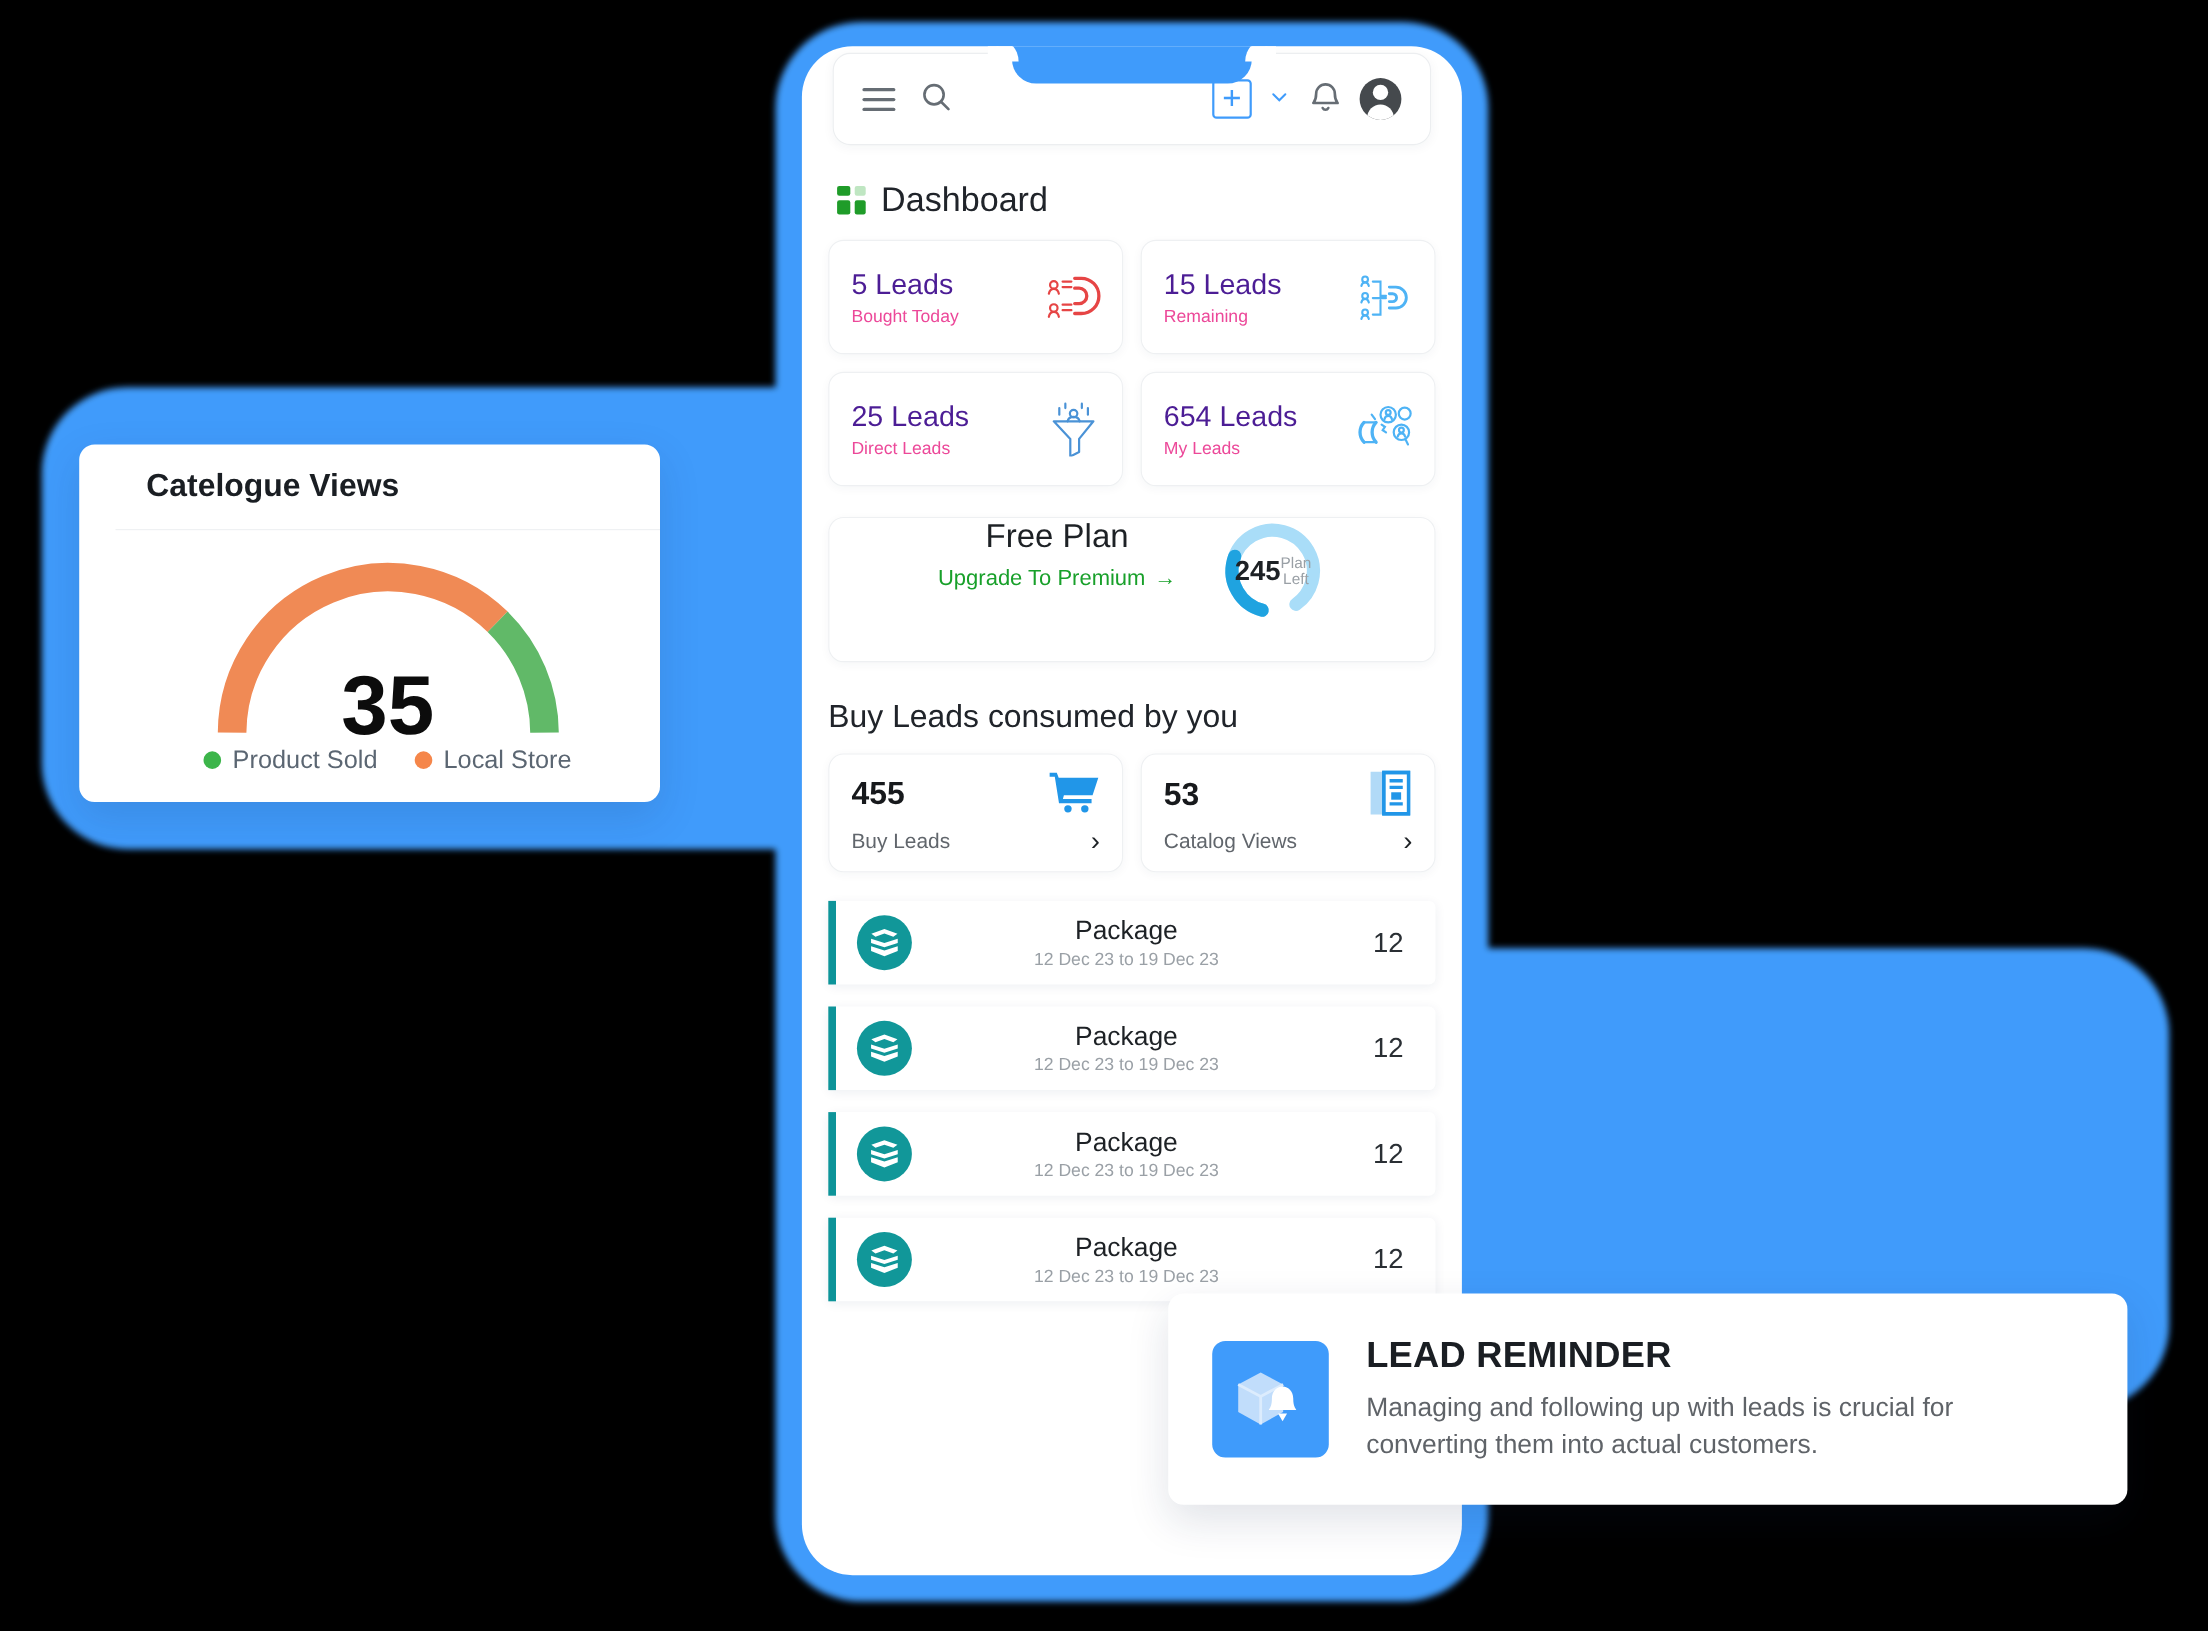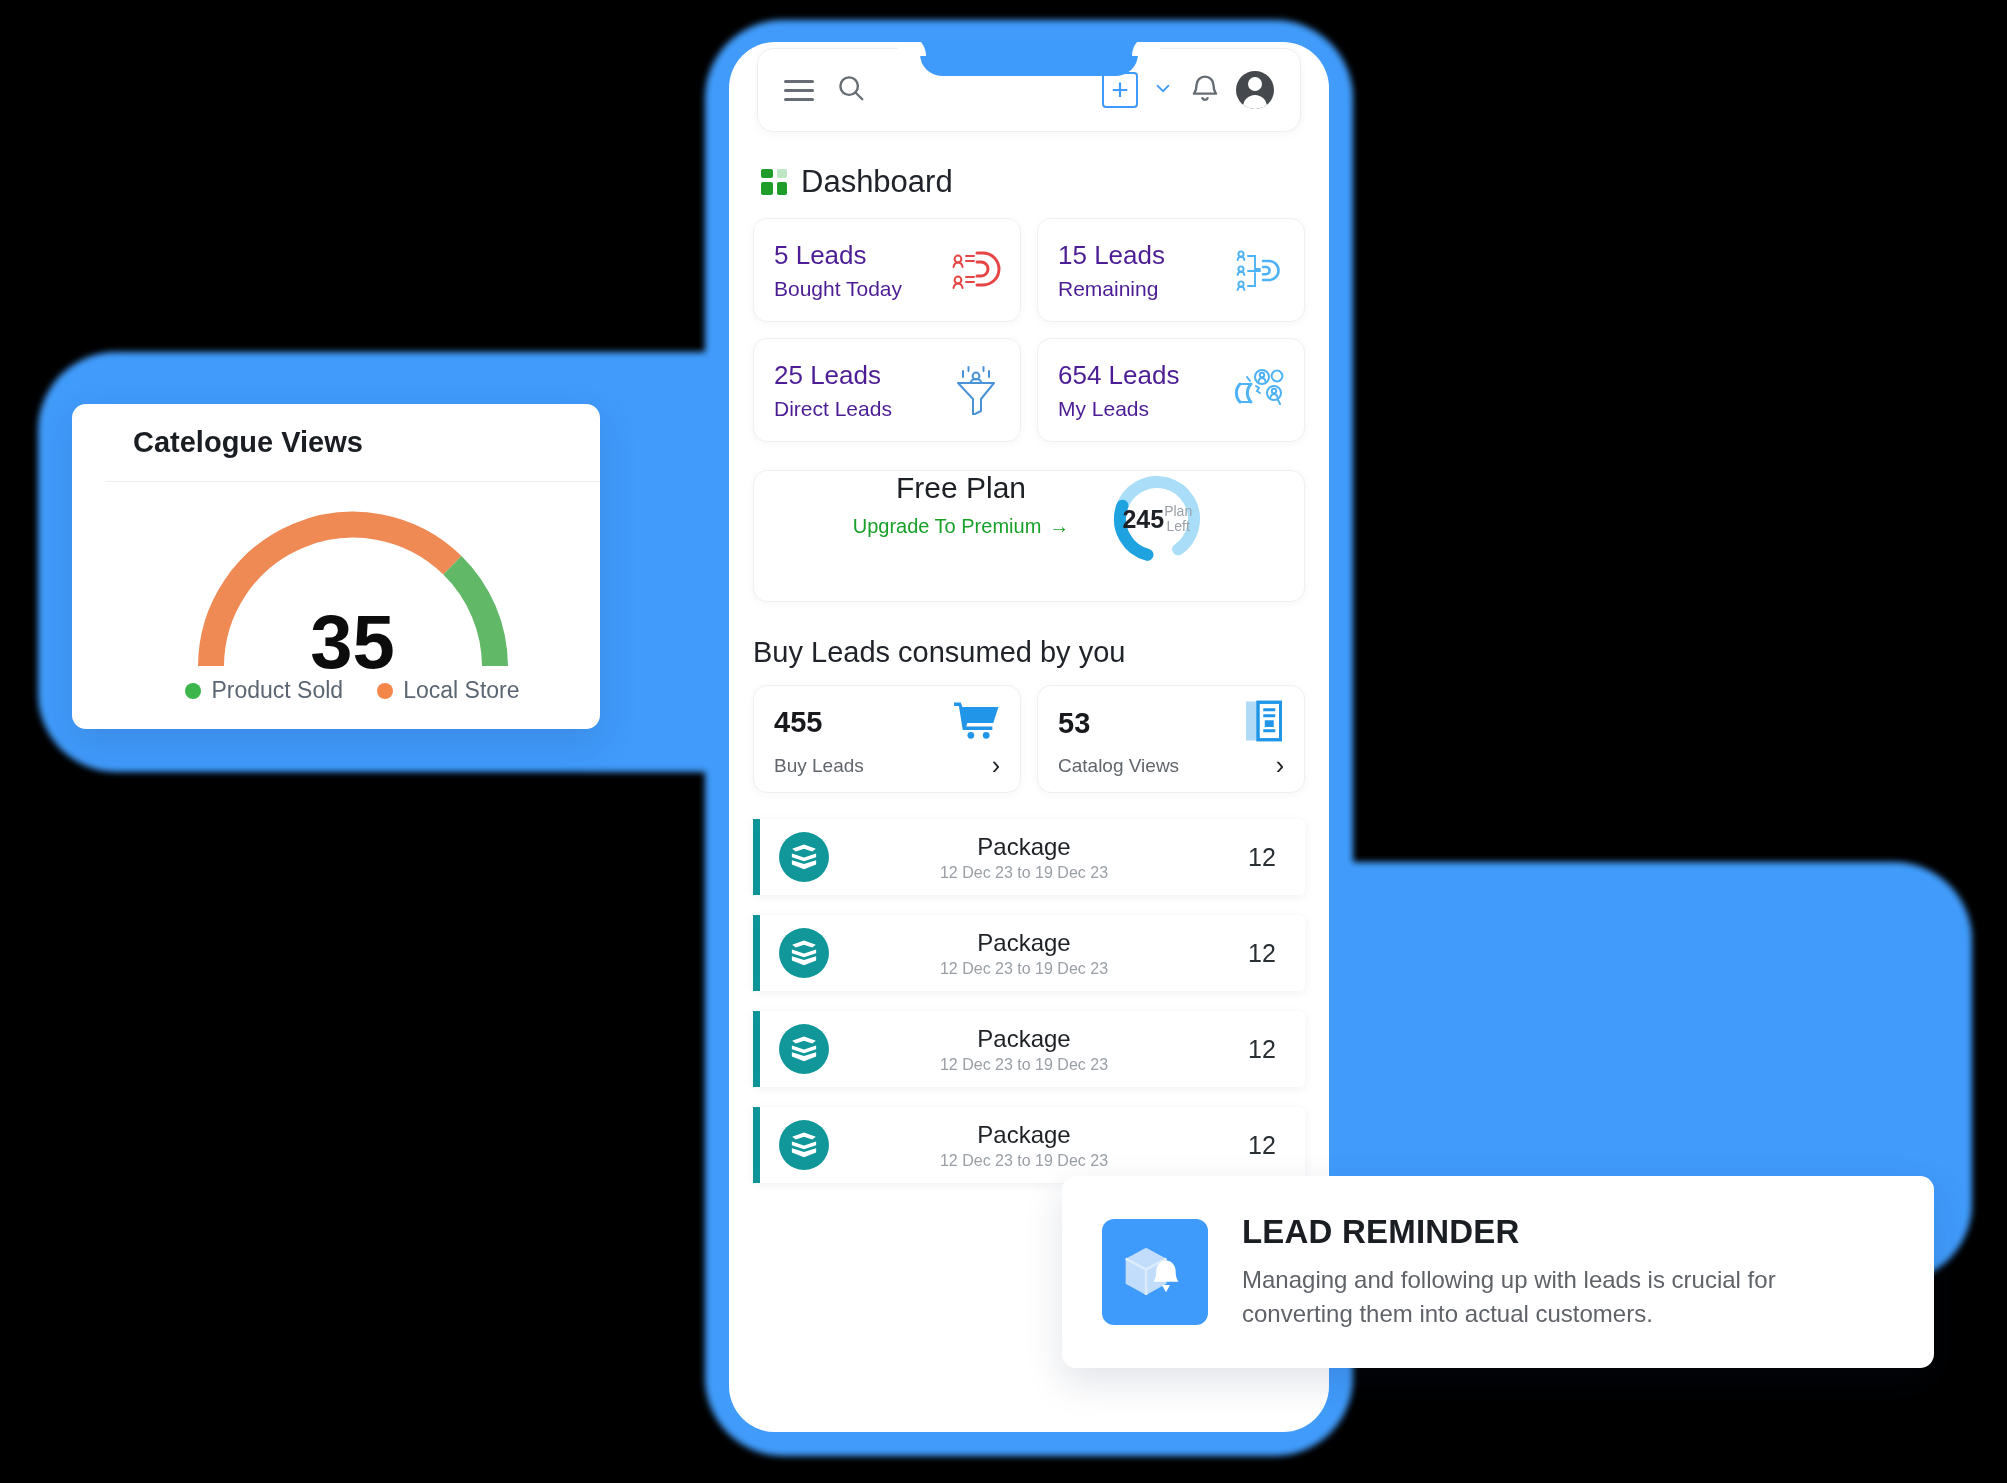--- a/index.html
+++ b/index.html
@@ -71,21 +71,21 @@
 
   
   .stat-grid { display: grid; grid-template-columns: 1fr 1fr; gap: 16px; margin: 18px 24px 0 24px; }
   .stat-card {
     background: #fff; border: 1px solid #eef0f2; border-radius: 14px;
     height: 104px; padding: 0 18px 0 20px; display: flex; align-items: center;
     box-shadow: 0 2px 9px rgba(20,40,80,.04);
   }
   .stat-card .txt { flex: 1; }
   .stat-card .big { font-size: 26px; color: #4c1d95; margin-bottom: 6px; }
-  .stat-card .sub { font-size: 21px; color: #4c1d95; }
+  .stat-card .sub { font-size: 16px; color: #ec4899; }
   .stat-card .ic { width: 52px; height: 52px; display:flex; align-items:center; justify-content:center; }
 
   
   .plan-card {
     margin: 28px 24px 0 24px; background:#fff; border:1px solid #eef0f2; border-radius:14px;
     height: 132px; display:flex; align-items:flex-start; justify-content:center; gap: 40px;
     box-shadow: 0 2px 9px rgba(20,40,80,.04); position: relative;
   }
   .plan-text { text-align: center; }
   .plan-text .t1 { font-size: 30px; color:#1d2125; margin-bottom: 10px; }

